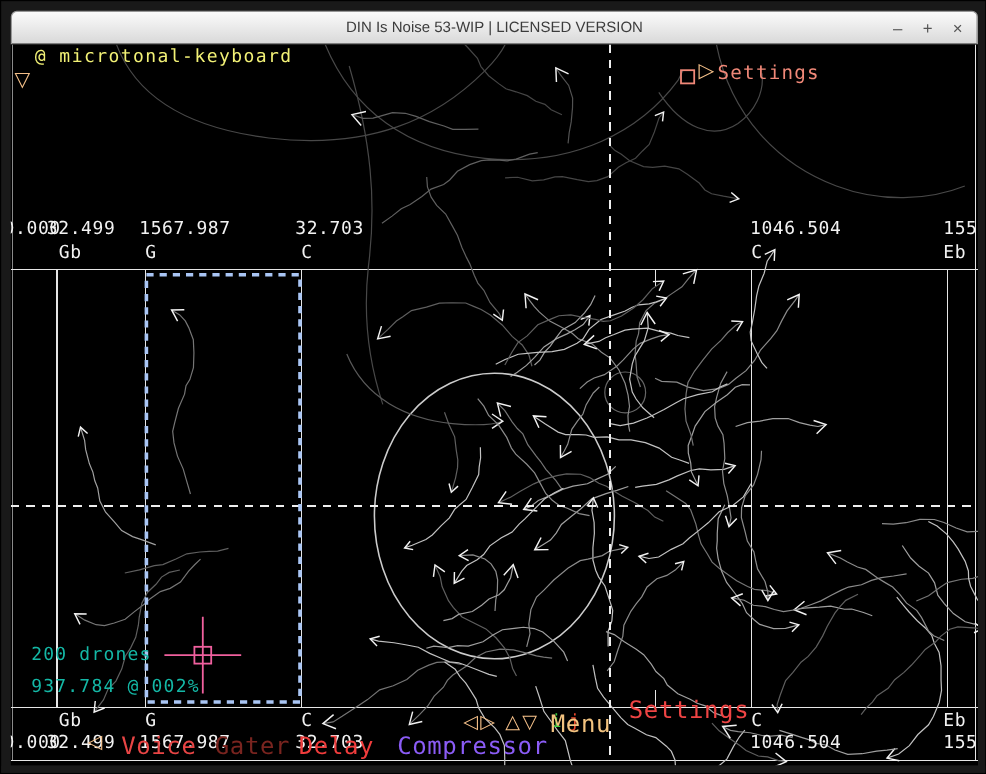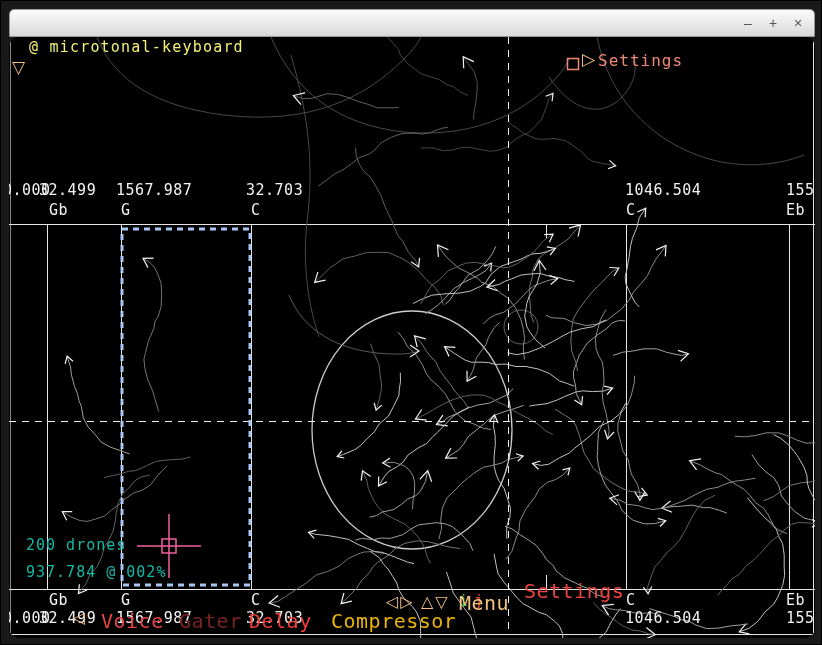--- a/index.html
+++ b/index.html
@@ -8,39 +8,40 @@
   
   .titlebar{position:absolute;left:8px;top:8px;width:806px;height:28px;
             background:linear-gradient(#fbfbfb,#d9d9d9);
             border:1px solid #979797;box-sizing:border-box;border-radius:5px 5px 0 0;
             display:flex;align-items:center;justify-content:center;}
   .titlebar .title{font-family:"Liberation Sans",sans-serif;font-size:12.5px;color:#3c3c3c;}
   .controls{position:absolute;right:8px;top:0;height:100%;display:flex;align-items:center;gap:9px;}
   .ctrl{font-family:"Liberation Sans",sans-serif;font-size:14px;color:#555;width:16px;
         text-align:center;cursor:default;}
   
-  .canvas{position:absolute;left:8px;top:36px;width:806px;height:601px;background:#000;overflow:hidden;border-radius:10px;}
+  .canvas{position:absolute;left:8px;top:36px;width:806px;height:601px;background:#000;overflow:hidden;}
   svg.layer{position:absolute;left:0;top:0;}
   .lbl{position:absolute;white-space:pre;line-height:1;}
   .freq{font-size:15px;color:#f2f2f2;letter-spacing:.5px;}
   .note{font-size:15px;color:#f2f2f2;letter-spacing:.5px;}
   .status{font-size:15px;color:#14b8a6;letter-spacing:1px;}
   .editor{font-size:15px;letter-spacing:1.2px;}
   .gravity-label{font-size:16px;letter-spacing:1px;}
   .menu-item{font-size:20px;letter-spacing:.5px;}
   .tri{font-family:"DejaVu Sans",sans-serif;font-size:16px;}
   .keyglyph{font-size:15px;}
   .botframe{position:absolute;left:0;top:637px;width:822px;height:8px;background:#191919;}
 </style>
 </head>
 <body>
 
 <div class="frame">
 
   <div class="titlebar">
+    <span class="title">DIN Is Noise 53-WIP | LICENSED VERSION</span>
     <div class="controls">
       <span class="ctrl">–</span>
       <span class="ctrl">+</span>
       <span class="ctrl">×</span>
     </div>
   </div>
 
   <div class="canvas">
 
     <svg class="layer" id="gfx" width="806" height="601" viewBox="0 0 806 601">
@@ -271,20 +272,20 @@
 
     <span class="lbl tri" style="left: 64px; top: 573px; color: rgb(245, 192, 137);">◁</span>
     <span class="lbl tri" style="left: 377px; top: 557px; letter-spacing: 2px; color: rgb(245, 192, 137);">◁▷</span>
     <span class="lbl tri" style="left: 412px; top: 557px; letter-spacing: 2px; color: rgb(245, 192, 137);">△▽</span>
     <span class="lbl keyglyph" style="left: 450px; top: 557px; color: rgb(62, 203, 62);">i</span>
     <span class="lbl keyglyph" style="left: 465px; top: 557px; color: rgb(240, 74, 46);">j</span>
 
     <span class="lbl menu-item" style="left: 92px; top: 574px; color: rgb(232, 69, 69);">Voice</span>
     <span class="lbl menu-item" style="left: 170px; top: 574px; color: rgb(121, 36, 31);">Gater</span>
     <span class="lbl menu-item" style="left: 240px; top: 574px; color: rgb(240, 60, 60);">Delay</span>
-    <span class="lbl menu-item" style="left: 322px; top: 574px; color: #eab308;">Compressor</span>
+    <span class="lbl menu-item" style="left: 322px; top: 574px; color: #8b5cf6;">Compressor</span>
     <span class="lbl menu-item" style="left: 450px; top: 556px; color: rgb(242, 195, 128);">Menu</span>
     <span class="lbl menu-item" style="left: 515px; top: 544px; color: #ef4444;">Settings</span>
     <span class="lbl menu-item" style="left: 622px; top: 574px; color: rgb(240, 60, 60); margin-top: 37px;">Record</span>
   </div>
 
   <div class="botframe"></div>
 </div>
 
 </body></html>

